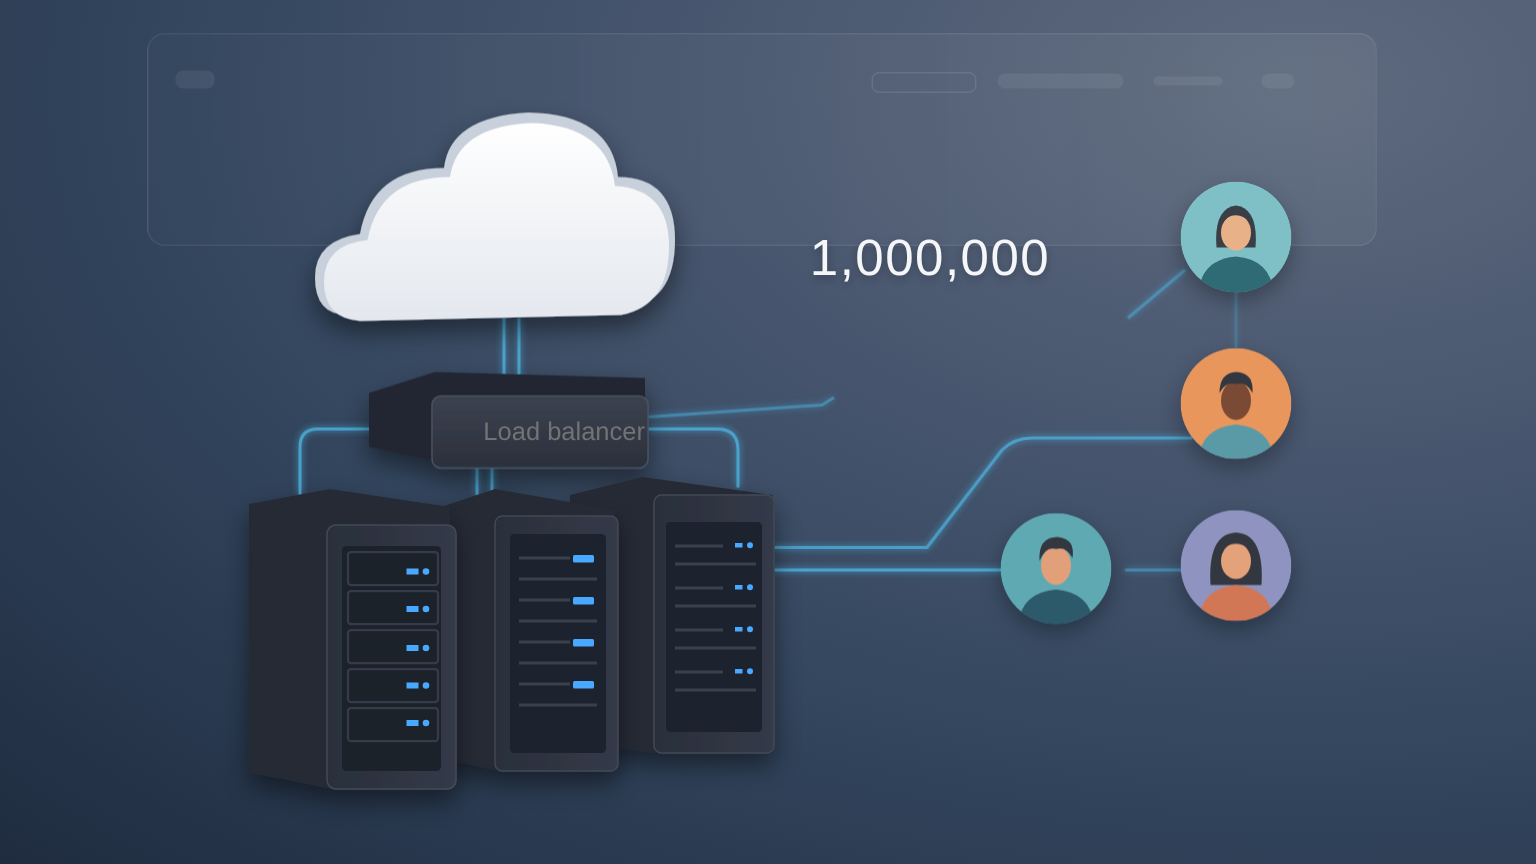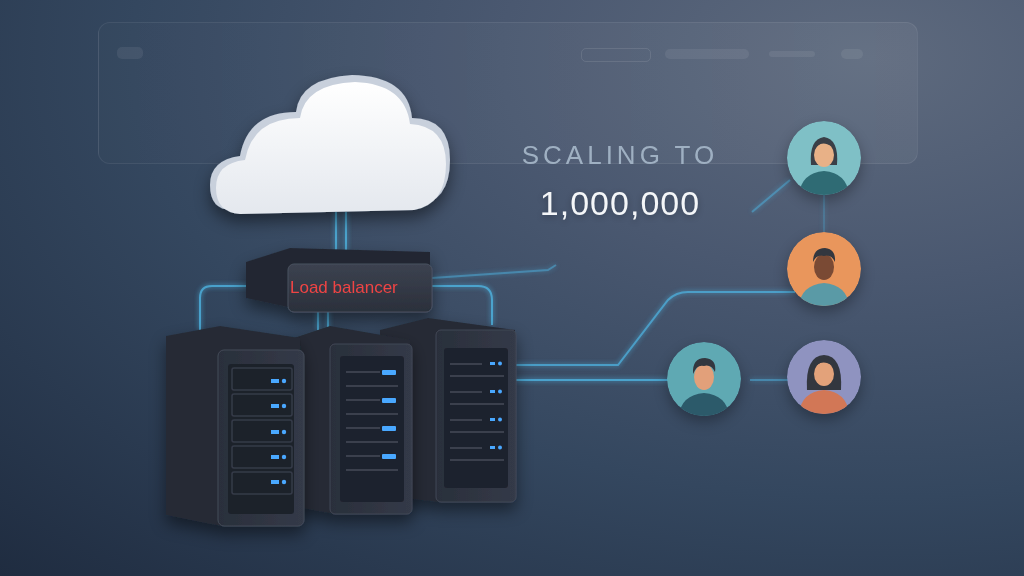--- a/index.html
+++ b/index.html
@@ -20,22 +20,22 @@
     position:absolute; left:470px; top:140px; width:300px; text-align:center;
   }
   .headline .sub {
     color:#9fb0c2; font-size:26px; letter-spacing:4px; font-weight:400;
   }
   .headline .big {
     color:#f4f6f8; font-size:34px; font-weight:400; line-height:64px; letter-spacing:1px;
     text-shadow:0 2px 6px rgba(0,0,0,0.25);
   }
   .lb-label {
-    position:absolute; left:290px; top:278px; width:140px; text-align:left;
-    color:#ef4444; font-size:17px;
+    position:absolute; left:290px; top:278px; width:140px; text-align:right;
+    color:#737373; font-size:17px;
   }
   .avatar {
     position:absolute; width:74px; height:74px; border-radius:50%; overflow:hidden;
     box-shadow:0 6px 14px rgba(0,0,0,0.3);
   }
   .avatar svg { display:block; }
 </style>
 </head>
 <body>
 
@@ -168,21 +168,20 @@
         <circle cx="284" cy="457" r="2.2"></circle>
       <rect x="271" y="480" width="8" height="4"></rect>
         <circle cx="284" cy="482" r="2.2"></circle>
     </g>
   </g>
 </svg>
 
 <div class="lb-label">Load balancer</div>
 
 <div class="headline">
-  <div class="sub">SCALING TO</div>
   <div class="big">1,000,000</div>
 </div>
 
 <div class="avatar" style="left:787px;top:121px;">
   <svg width="74" height="74" viewBox="0 0 74 74">
     <circle cx="37" cy="37" r="37" fill="#7fc0c6"></circle>
     <path d="M24 44 Q22 18 37 16 Q52 18 50 44 Z" fill="#3a3f47"></path>
     <ellipse cx="37" cy="34" rx="10" ry="12" fill="#e8b187"></ellipse>
     <path d="M28 28 Q34 18 46 26 L46 22 Q37 14 28 22 Z" fill="#3a3f47"></path>
     <path d="M12 74 Q14 52 37 50 Q60 52 62 74 Z" fill="#2f6b74"></path>

